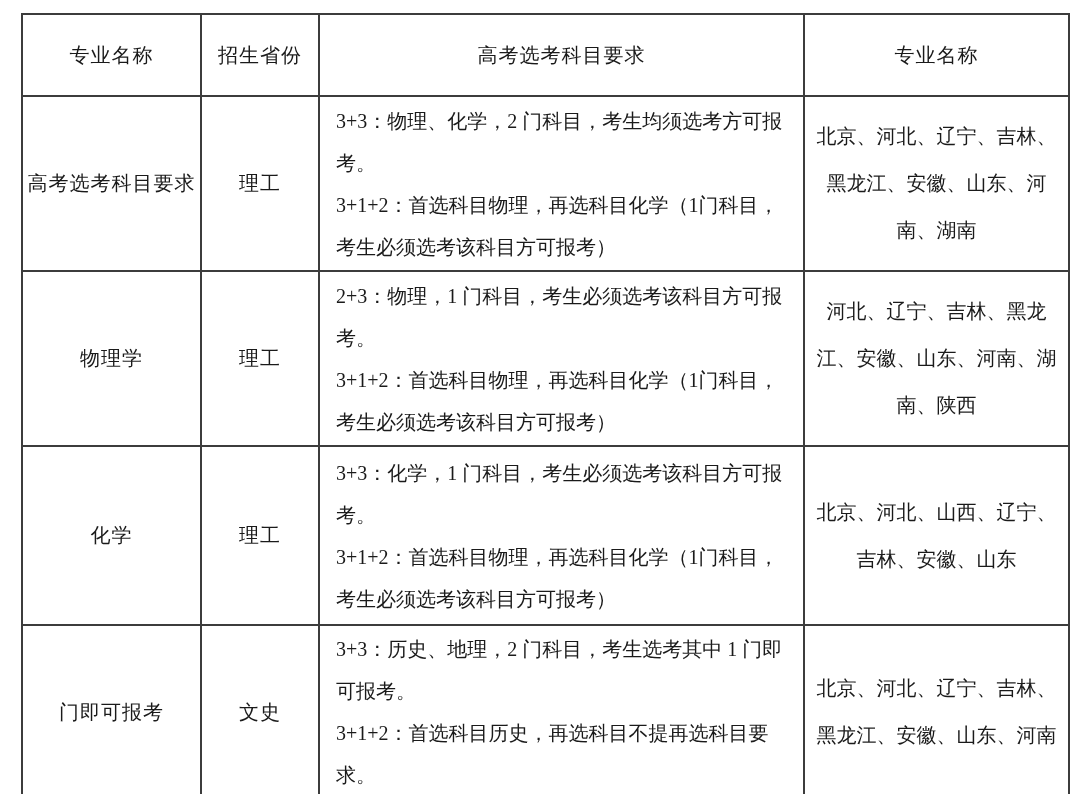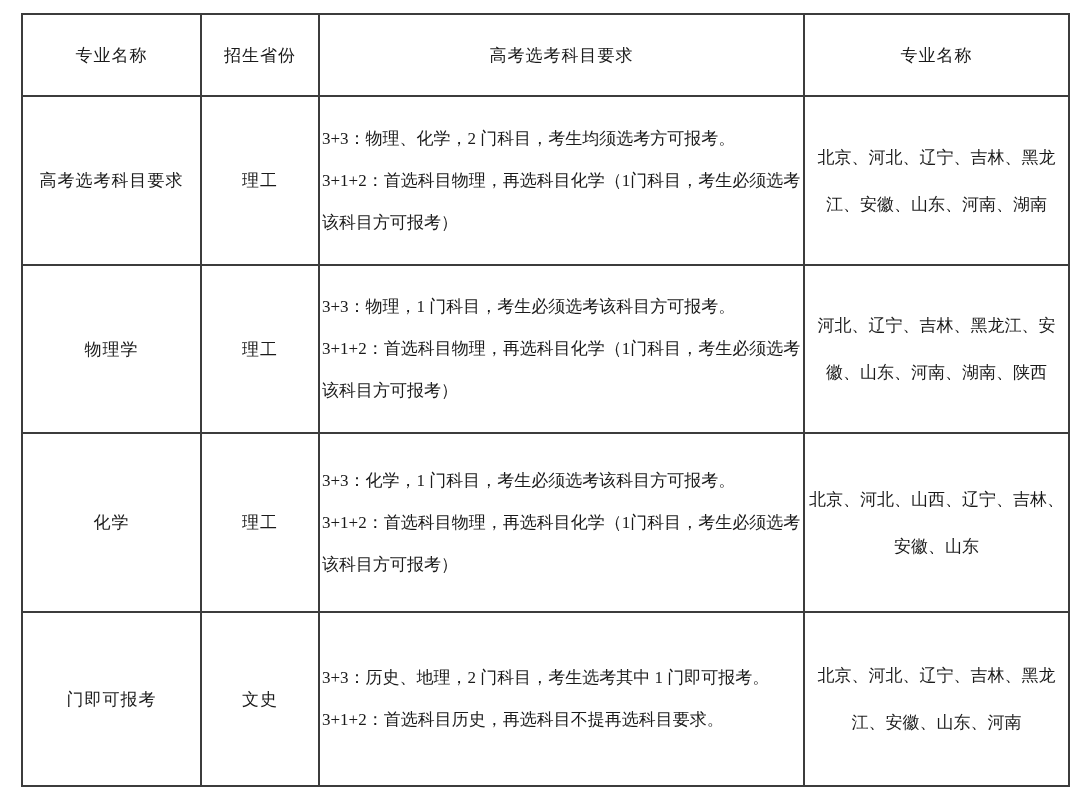--- a/index.html
+++ b/index.html
@@ -23,21 +23,21 @@
     table-layout: fixed;
   }
   .admission-table col.c-major    { width: 179px; }
   .admission-table col.c-category { width: 118px; }
   .admission-table col.c-req      { width: 485px; }
   .admission-table col.c-prov     { width: 265px; }
 
   .admission-table th,
   .admission-table td {
     border: 2px solid #3c3c3c;
-    font-size: 17px;
+    font-size: 20px;
     font-weight: normal;
     vertical-align: middle;
     overflow: hidden;
   }
   tr.head-row   { height: 82px; }
   tr.row-0 { height: 169px; }
   tr.row-1 { height: 168px; }
   tr.row-2 { height: 179px; }
   tr.row-3 { height: 174px; }
 
@@ -46,21 +46,21 @@
     letter-spacing: 1px;
   }
   td.cell-major,
   td.cell-category {
     text-align: center;
     letter-spacing: 1px;
     padding: 0 1px;
   }
   td.cell-req {
     text-align: left;
-    padding: 0 2px;
+    padding: 0 16px;
   }
   td.cell-req .req-line {
     line-height: 42px;
     word-break: break-all;
   }
   td.cell-prov {
     text-align: center;
     padding: 16px 2px;
     line-height: 47px;
     word-break: break-all;
@@ -92,21 +92,21 @@
         <td class="cell-req">
           <div class="req-line">3+3：物理、化学，2 门科目，考生均须选考方可报考。</div>
           <div class="req-line">3+1+2：首选科目物理，再选科目化学（1门科目，考生必须选考该科目方可报考）</div>
         </td>
         <td class="cell-prov">北京、河北、辽宁、吉林、黑龙江、安徽、山东、河南、湖南</td>
       </tr>
       <tr class="row-1">
         <td class="cell-major">物理学</td>
         <td class="cell-category">理工</td>
         <td class="cell-req">
-          <div class="req-line">3+3：物理，1 门科目，考生必须选考该科目方可报考。</div>
+          <div class="req-line">2+3：物理，1 门科目，考生必须选考该科目方可报考。</div>
           <div class="req-line">3+1+2：首选科目物理，再选科目化学（1门科目，考生必须选考该科目方可报考）</div>
         </td>
         <td class="cell-prov">河北、辽宁、吉林、黑龙江、安徽、山东、河南、湖南、陕西</td>
       </tr>
       <tr class="row-2">
         <td class="cell-major">化学</td>
         <td class="cell-category">理工</td>
         <td class="cell-req">
           <div class="req-line">3+3：化学，1 门科目，考生必须选考该科目方可报考。</div>
           <div class="req-line">3+1+2：首选科目物理，再选科目化学（1门科目，考生必须选考该科目方可报考）</div>

